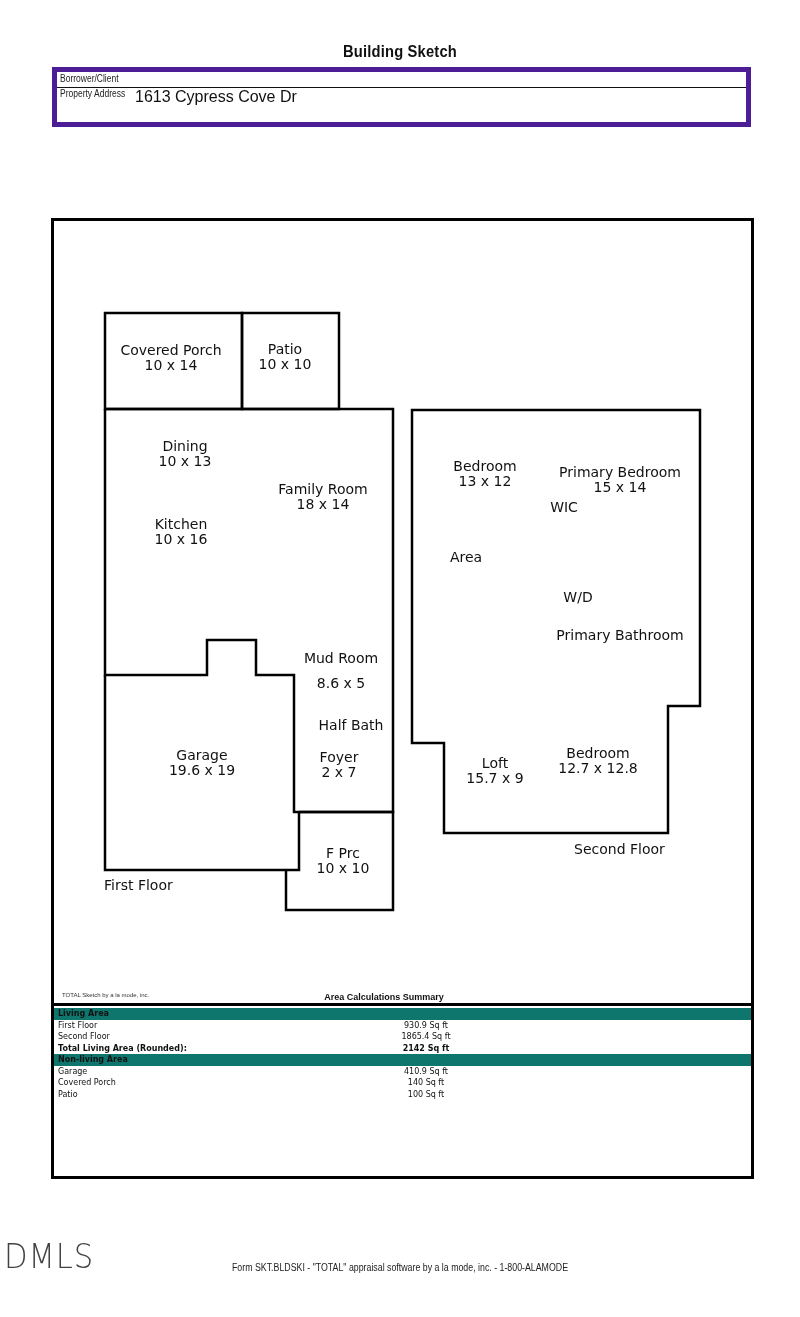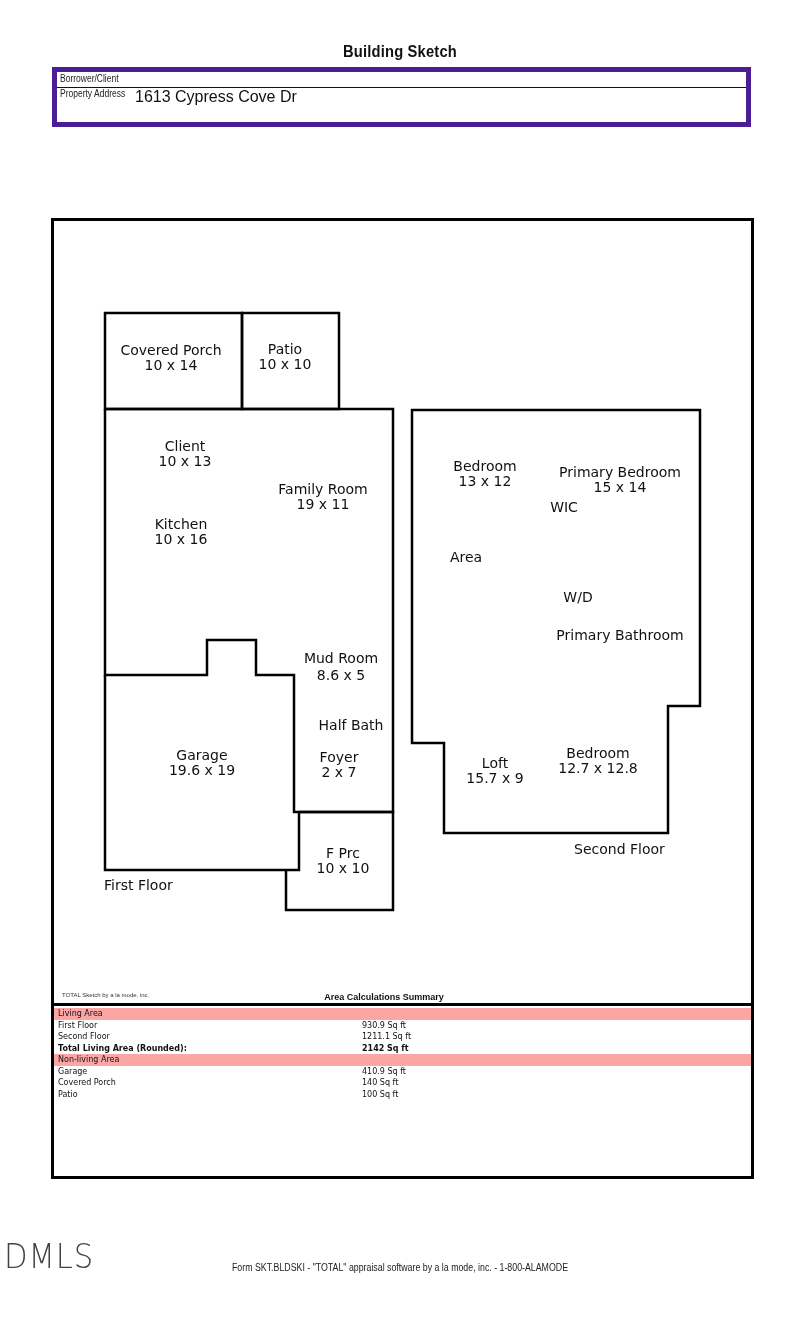--- a/index.html
+++ b/index.html
@@ -28,24 +28,24 @@
       border: 3px solid #000; box-sizing: border-box;
     }
     svg.plan { position: absolute; left: 0; top: 0; }
     .room { position: absolute; text-align: center; font-size: 14px; line-height: 15px; white-space: nowrap; color: #111; }
     .floor-label { position: absolute; font-size: 14px; white-space: nowrap; }
     .credit { position: absolute; left: 62px; top: 992px; font-size: 6px; color: #333; font-family: "Liberation Sans", sans-serif; }
     .calc-title { position: absolute; left: 0; width: 768px; top: 992px; text-align: center; font-size: 9px; font-weight: bold; font-family: "Liberation Sans", sans-serif; }
     .sepline { position: absolute; left: 51px; top: 1003px; width: 703px; height: 3px; background: #000; }
     .calc { position: absolute; left: 54px; top: 1008px; width: 697px; font-family: "DejaVu Sans", sans-serif; font-size: 8px; }
     .crow { position: relative; height: 11.5px; line-height: 11.5px; }
-    .crow.section { background: #fca5a5; font-weight: normal; }
+    .crow.section { background: #0f766e; font-weight: bold; }
     .crow.total { font-weight: bold; }
     .crow .cl { position: absolute; left: 4px; white-space: nowrap; }
-    .crow .cv { position: absolute; left: 308px; width: 100px; text-align: left; white-space: nowrap; }
+    .crow .cv { position: absolute; left: 322px; width: 100px; text-align: center; white-space: nowrap; }
     .dmls {
       position: absolute; left: 4px; top: 1236px; font-size: 34px; font-weight: 100;
       letter-spacing: 1px; color: #222; font-family: "DejaVu Sans", sans-serif;
       transform: scaleX(0.9); transform-origin: left;
       -webkit-text-stroke: 0px; opacity: 0.85;
     }
     .footer {
       position: absolute; left: 0; width: 800px; top: 1262px; text-align: center;
       font-family: "Liberation Sans", sans-serif; font-size: 10px; color: #222;
       transform: scaleX(0.88);
@@ -87,34 +87,34 @@
 
 <div class="room" style="left:112px;top:343px;width:118px">
   <div>Covered Porch</div>
     <div>10 x 14</div>
 </div>
 <div class="room" style="left:250px;top:342px;width:70px">
   <div>Patio</div>
     <div>10 x 10</div>
 </div>
 <div class="room" style="left:145px;top:439px;width:80px">
-  <div>Client</div>
+  <div>Dining</div>
     <div>10 x 13</div>
 </div>
 <div class="room" style="left:268px;top:482px;width:110px">
   <div>Family Room</div>
-    <div>19 x 11</div>
+    <div>18 x 14</div>
 </div>
 <div class="room" style="left:141px;top:517px;width:80px">
   <div>Kitchen</div>
     <div>10 x 16</div>
 </div>
 <div class="room" style="left:296px;top:651px;width:90px">
   <div>Mud Room</div>
-    <div style="margin-top:2px">8.6 x 5</div>
+    <div style="margin-top:10px">8.6 x 5</div>
 </div>
 <div class="room" style="left:312px;top:718px;width:78px">
   <div>Half Bath</div>
 </div>
 <div class="room" style="left:150px;top:748px;width:104px">
   <div>Garage</div>
     <div>19.6 x 19</div>
 </div>
 <div class="room" style="left:309px;top:750px;width:60px">
   <div>Foyer</div>
@@ -163,21 +163,21 @@
 <div class="calc">
   <div class="crow section">
     <span class="cl">Living Area</span>
   </div>
   <div class="crow">
     <span class="cl">First Floor</span>
     <span class="cv">930.9 Sq ft</span>
   </div>
   <div class="crow">
     <span class="cl">Second Floor</span>
-    <span class="cv">1211.1 Sq ft</span>
+    <span class="cv">1865.4 Sq ft</span>
   </div>
   <div class="crow total">
     <span class="cl">Total Living Area (Rounded):</span>
     <span class="cv">2142 Sq ft</span>
   </div>
   <div class="crow section">
     <span class="cl">Non-living Area</span>
   </div>
   <div class="crow">
     <span class="cl">Garage</span>

